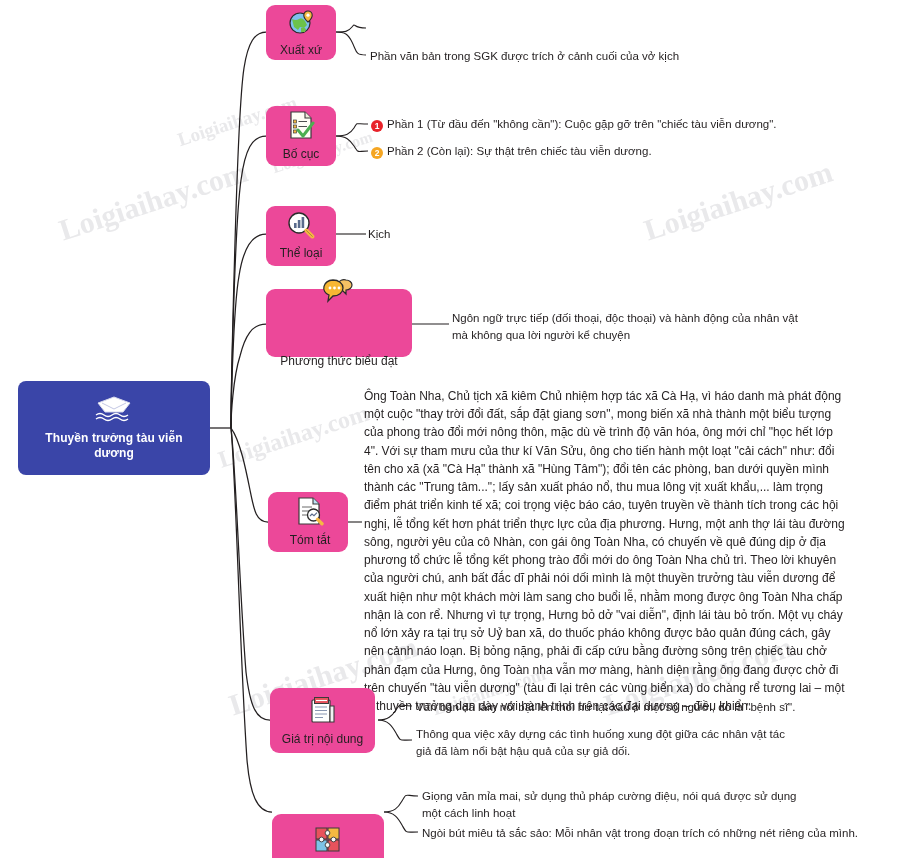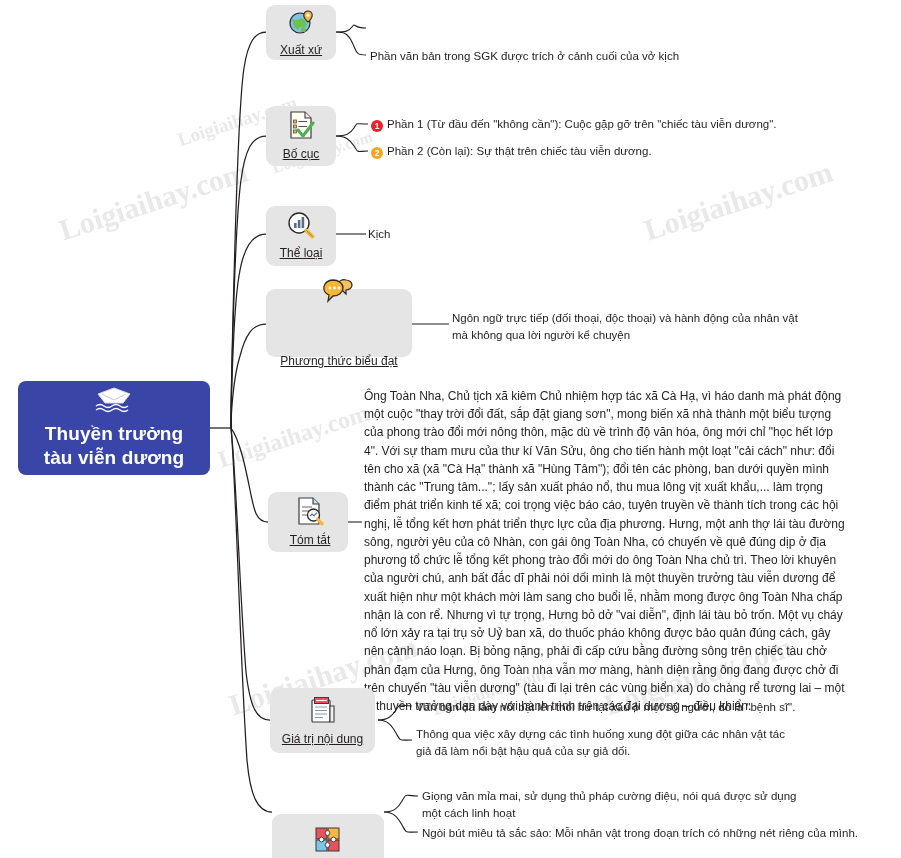--- a/index.html
+++ b/index.html
@@ -51,39 +51,38 @@
     z-index: 4;
     display: flex;
     flex-direction: column;
     align-items: center;
     justify-content: center;
     padding: 6px 10px 8px;
   }
   .root-node .boat { margin-bottom: 4px; }
   .root-label {
     color: #ffffff;
-    font-size: 19px;
+    font-size: 12px;
     font-weight: bold;
     text-align: center;
     line-height: 1.25;
     letter-spacing: .1px;
   }
 
   
   .node {
     position: absolute;
-    background: #e5e5e5;
+    background: #ec4899;
     border-radius: 9px;
     z-index: 4;
     display: flex;
     flex-direction: column;
     align-items: center;
     justify-content: center;
     padding: 7px 12px 7px;
-    text-decoration: underline;
   }
   .node .ico { display:block; margin-bottom: 3px; }
   .node-label {
     font-size: 12px;
     color: #231f20;
     text-align: center;
     white-space: nowrap;
     line-height: 1.2;
   }
 

